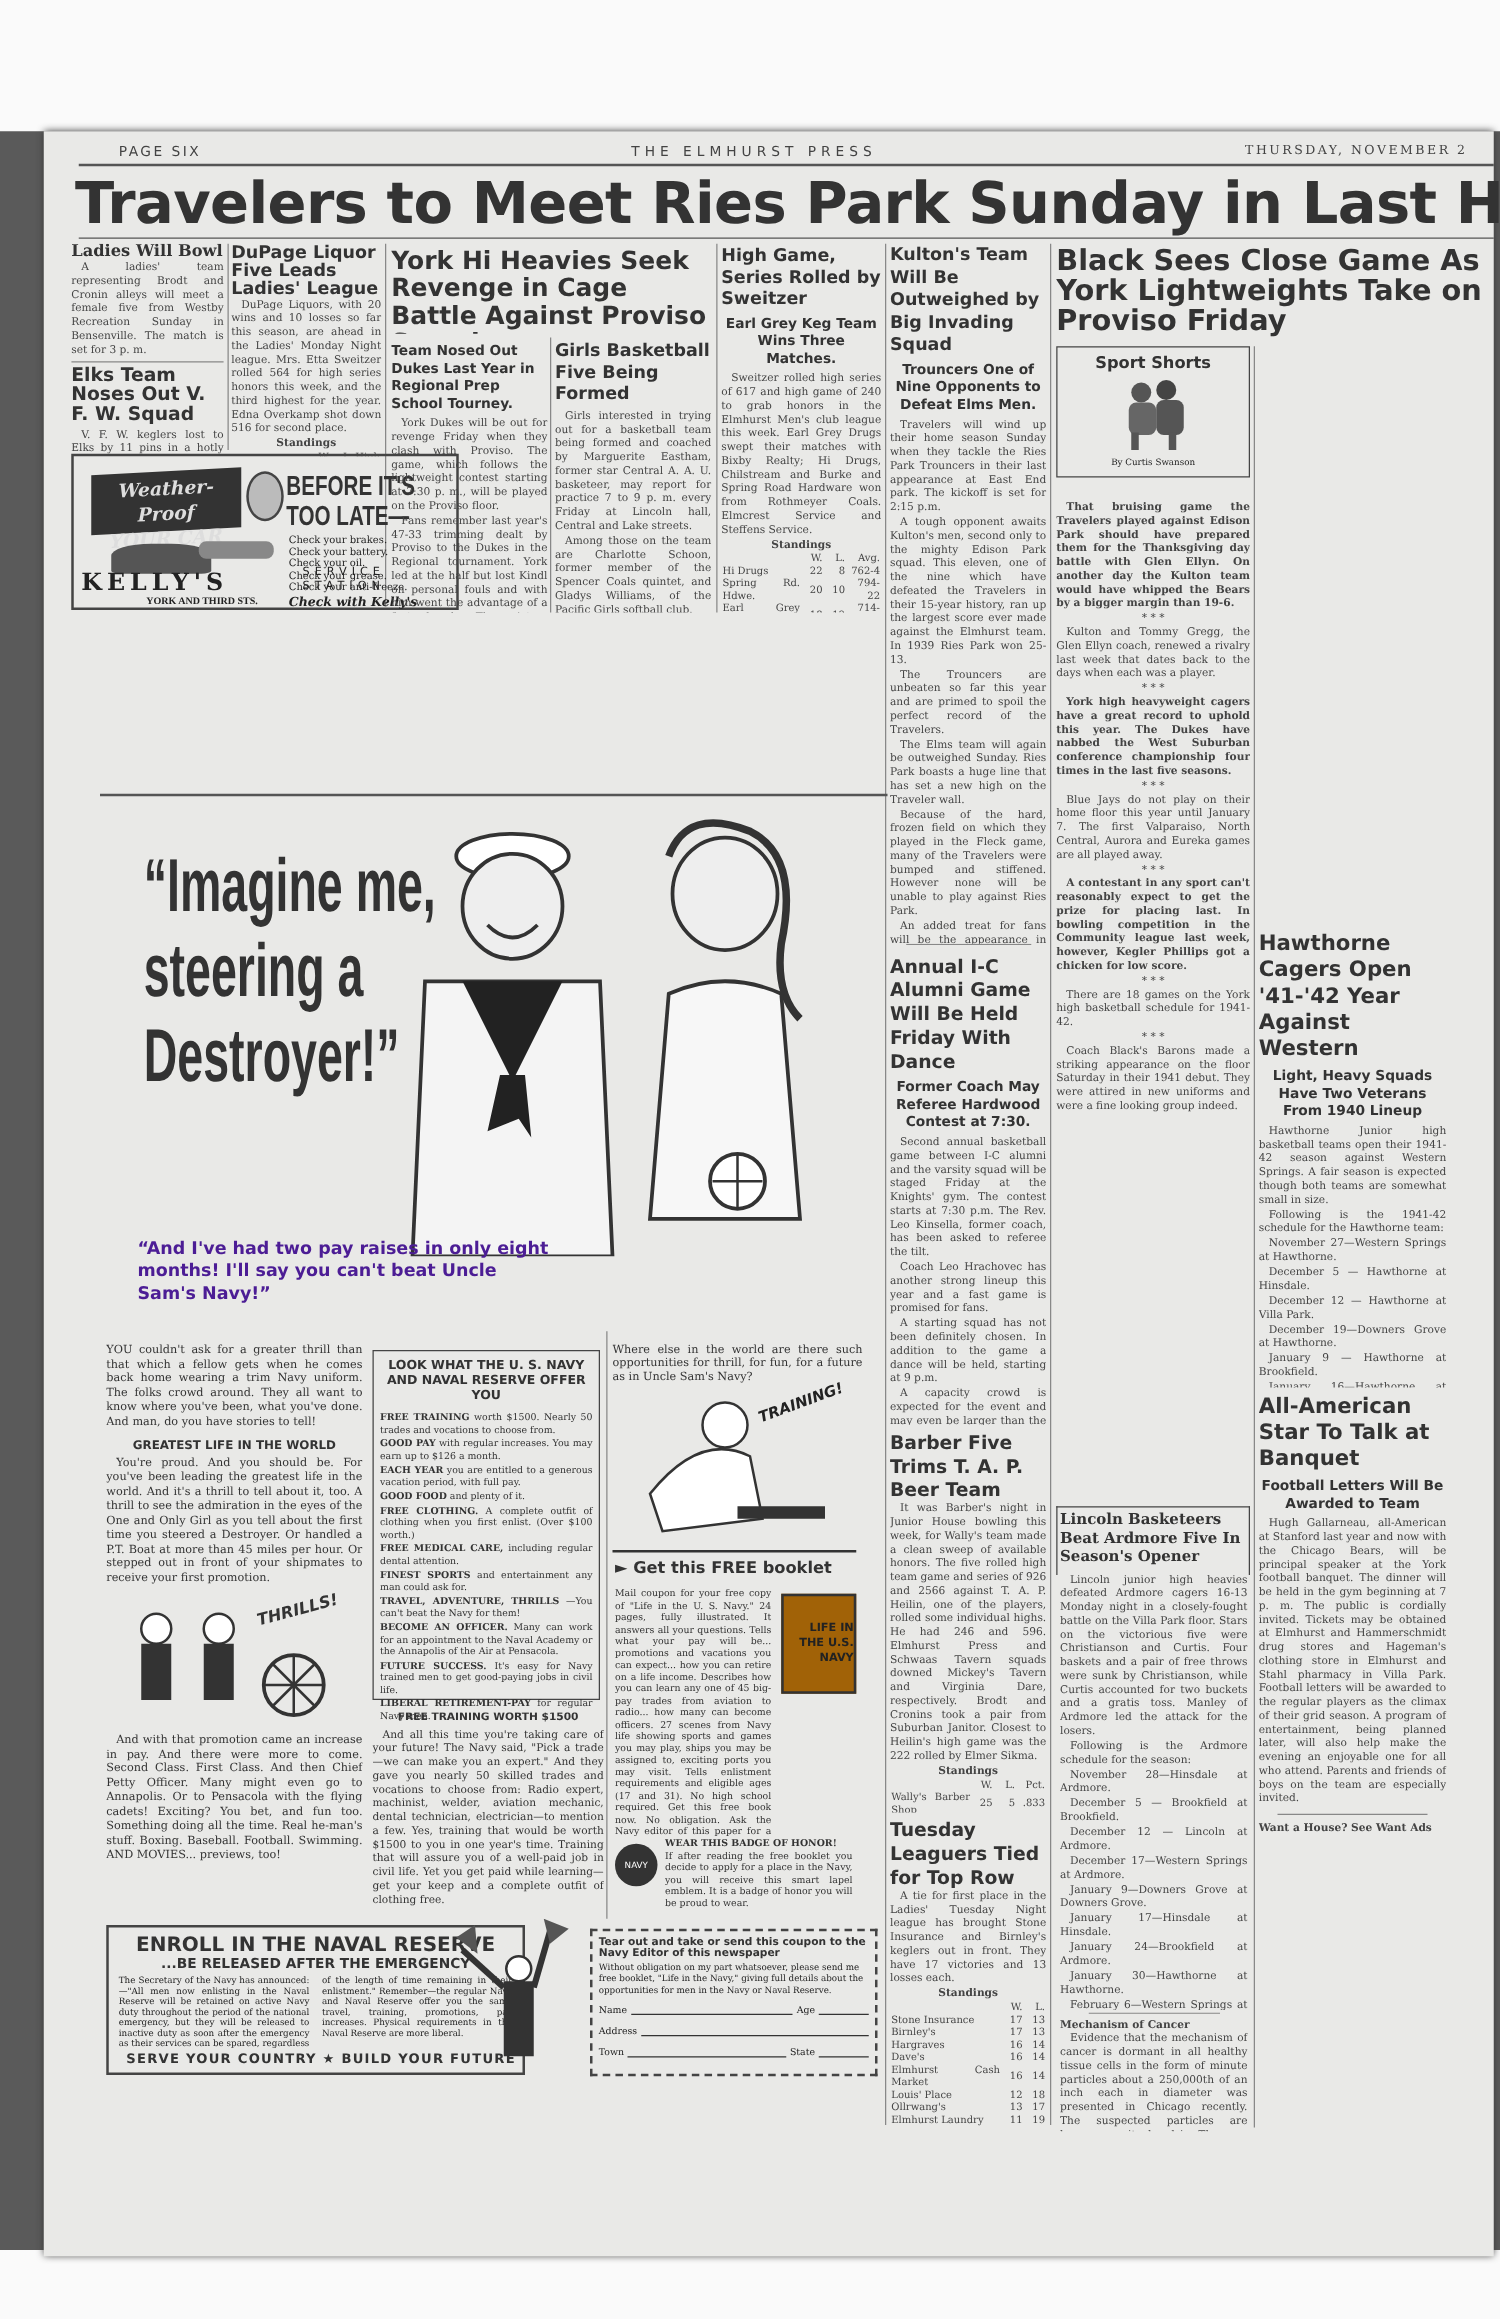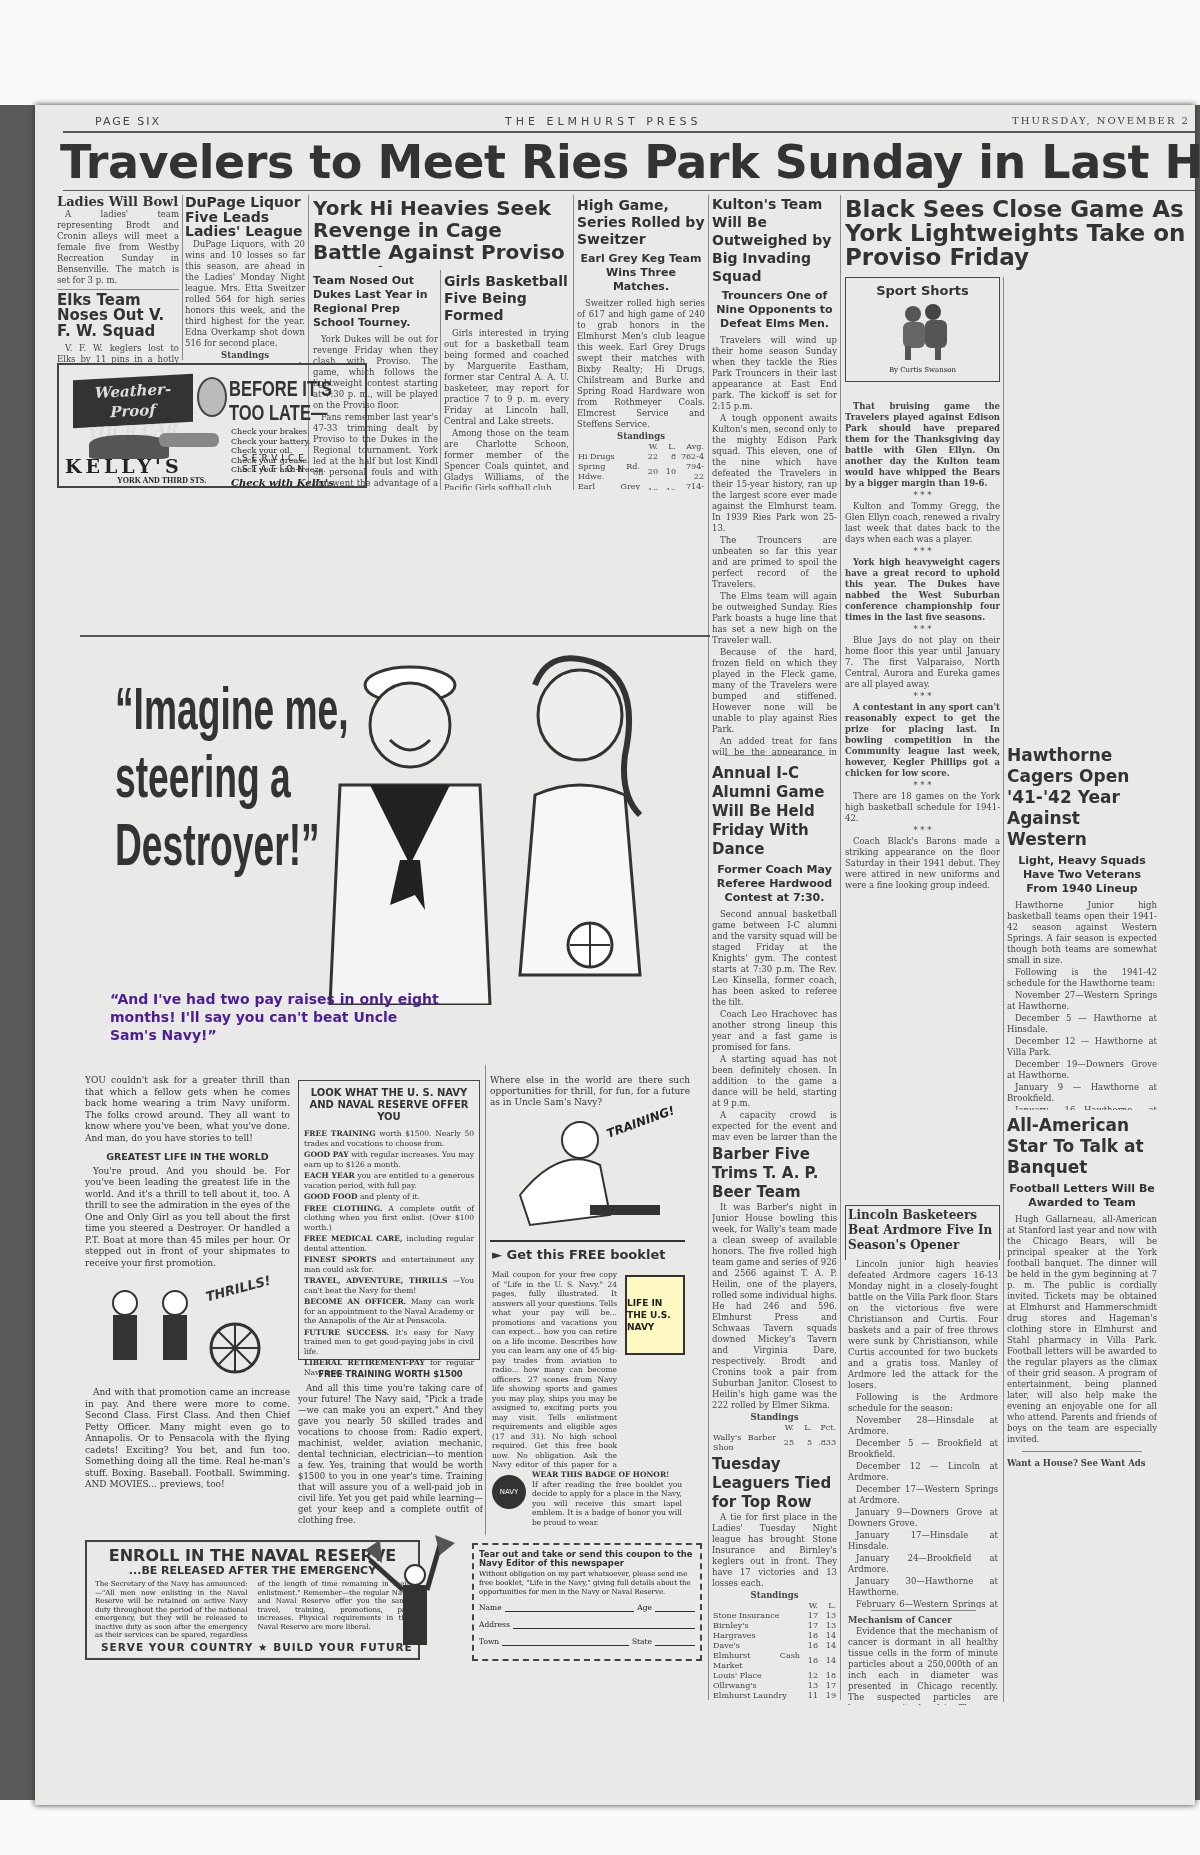--- a/index.html
+++ b/index.html
@@ -3,21 +3,21 @@
 <meta charset="utf-8">
 <style>
 *{box-sizing:border-box;margin:0;padding:0}
 body{width:1200px;height:1855px;background:#5a5a5a;font-family:"DejaVu Serif",serif;color:#222;position:relative;overflow:hidden}
 .page{position:absolute;left:35px;top:105px;width:1160px;height:1700px;background:#e9e9e7;box-shadow:0 0 6px #333}
 .topbar{position:absolute;left:0;top:0;width:1200px;height:105px;background:#fafafa}
 .botbar{position:absolute;left:0;top:1800px;width:1200px;height:55px;background:#fafafa}
 .folio{position:absolute;top:10px;font-size:11px;letter-spacing:2px;color:#444}
 .folio.l{left:60px;font-family:"DejaVu Sans",sans-serif}
 .folio.c{left:470px;letter-spacing:4px;font-family:"DejaVu Sans",sans-serif}
-.folio.r{right:5px;font-size:10px}
+.folio.r{right:21px;font-size:10px}
 .rule{position:absolute;left:28px;right:0;height:2px;background:#555}
 .banner{position:absolute;left:25px;top:30px;width:1140px;font-family:"DejaVu Sans",sans-serif;font-weight:bold;font-size:46px;white-space:nowrap;overflow:hidden;color:#333;letter-spacing:-0.5px}
 .col{position:absolute;font-size:8.5px;line-height:11px;text-align:justify;color:#444;overflow:hidden}
 .col p{text-indent:8px;margin-bottom:1px}
 .hd{font-family:"DejaVu Sans",sans-serif;font-weight:bold;color:#333;line-height:1.05;text-align:left}
 .hd.cond{font-family:"Liberation Sans",sans-serif;transform-origin:left top}
 .sub{font-family:"DejaVu Sans",sans-serif;font-weight:bold;font-size:11px;line-height:14px;color:#333;text-align:left;margin:4px 0}
 .vline{position:absolute;width:1px;background:#888}
 .hline{position:absolute;height:1px;background:#888}
 table.st{width:100%;font-size:8px;border-collapse:collapse;color:#444}
@@ -408,21 +408,21 @@
     <svg style="position:absolute;left:420px;top:480px" width="180" height="120" viewBox="0 0 180 120">
       <circle cx="80" cy="25" r="18" fill="#fff" stroke="#333" stroke-width="2"></circle>
       <path d="M20 80 Q60 30 100 50 L110 100 L30 110 Z" fill="#fff" stroke="#333" stroke-width="2"></path>
       <rect x="90" y="90" width="70" height="10" fill="#333"></rect>
     </svg>
     <div style="position:absolute;left:525px;top:480px;font-family:'DejaVu Sans',sans-serif;font-weight:bold;font-style:italic;font-size:12px;transform:rotate(-20deg)">TRAINING!</div>
 
     <div style="position:absolute;left:410px;top:605px;width:195px;height:2px;background:#333"></div>
     <div style="position:absolute;left:412px;top:612px;font-family:'DejaVu Sans',sans-serif;font-weight:bold;font-size:13px;color:#333"><span>► </span><span>Get this FREE booklet</span></div>
     <div class="col" style="left:412px;top:635px;width:125px;height:200px;font-size:7.5px;line-height:9.5px;color:#333">Mail coupon for your free copy of "Life in the U. S. Navy." 24 pages, fully illustrated. It answers all your questions. Tells what your pay will be... promotions and vacations you can expect... how you can retire on a life income. Describes how you can learn any one of 45 big-pay trades from aviation to radio... how many can become officers. 27 scenes from Navy life showing sports and games you may play, ships you may be assigned to, exciting ports you may visit. Tells enlistment requirements and eligible ages (17 and 31). No high school required. Get this free book now. No obligation. Ask the Navy editor of this paper for a copy. Or telephone him. Or mail him the coupon. You can paste it on a penny postal card.</div>
-    <div style="position:absolute;left:545px;top:640px;width:60px;height:80px;border:2px solid #333;background:#fef9c3;font-family:'DejaVu Sans',sans-serif;font-weight:bold;font-size:9px;text-align:left;padding-top:20px;line-height:12px">LIFE IN THE U.S. NAVY</div>
+    <div style="position:absolute;left:545px;top:640px;width:60px;height:80px;border:2px solid #333;background:#a16207;font-family:'DejaVu Sans',sans-serif;font-weight:bold;font-size:9px;text-align:right;padding-top:20px;line-height:12px">LIFE IN THE U.S. NAVY</div>
 
     <div style="position:absolute;left:412px;top:840px;width:34px;height:34px;border-radius:50%;background:#333;color:#fff;font-size:7px;text-align:center;line-height:34px;font-family:'DejaVu Sans',sans-serif">NAVY</div>
     <div class="col" style="left:452px;top:835px;width:150px;height:60px;font-size:7.5px;line-height:9.5px;color:#333">
       <div style="font-weight:bold">WEAR THIS BADGE OF HONOR!</div>
       <span>If after reading the free booklet you decide to apply for a place in the Navy, you will receive this smart lapel emblem. It is a badge of honor you will be proud to wear.</span>
     </div>
 
     <div class="box" style="left:5px;top:905px;width:335px;height:120px;border-width:2px">
       <div class="hd ctr" style="font-size:16px;margin-top:6px">ENROLL IN THE NAVAL RESERVE</div>
       <div class="hd ctr" style="font-size:11px">...BE RELEASED AFTER THE EMERGENCY</div>

